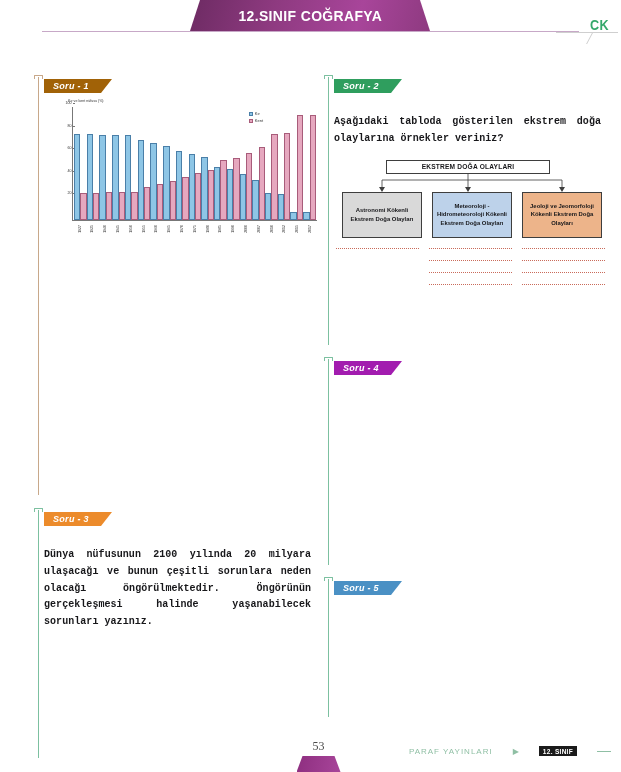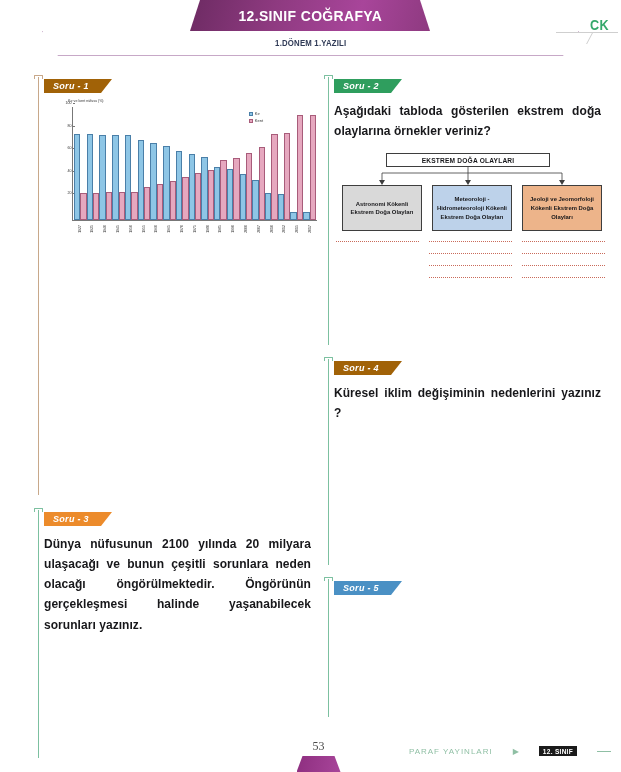--- a/index.html
+++ b/index.html
@@ -68,27 +68,27 @@
   .soru-tab{
     position:relative; display:inline-block; height:14px; min-width:68px;
     padding:0 20px 0 9px; line-height:14px;
     color:#fff; font-size:9px; font-weight:bold; font-style:italic;
     clip-path: polygon(0 0, 100% 0, calc(100% - 11px) 100%, 0 100%);
     letter-spacing:.3px;
   }
   .tab-red   { background:#a16207; }
   .tab-orange{ background:#ec8b2b; }
   .tab-green { background:#2f9e5e; }
-  .tab-pink  { background:#a16207; }
+  .tab-pink  { background:#a21caf; }
   .tab-blue  { background:#4a90c4; }
 
   .qtext{
-    margin-top:8px; padding-right:6px;
-    font-size:12px; line-height:1.68; color:#17171a; font-weight:bold;
-    text-align:justify; letter-spacing:.05px;
+    margin-top:21px; padding-right:6px;
+    font-size:10px; line-height:1.68; color:#17171a; font-weight:bold;
+    text-align:justify; letter-spacing:.05px;font-family:Liberation Mono, monospace;
   }
 
   
   .chart-wrap{ margin-top:6px; position:relative; width:275px; height:148px; }
   .chart-ytitle{
     position:absolute; left:24px; top:0px; font-size:3.6px; color:#333; white-space:nowrap;
   }
   .plot{
     position:absolute; left:28px; top:8px; right:2px; bottom:26px;
     border-left:1px solid #777; border-bottom:1px solid #777;
@@ -180,23 +180,20 @@
   .foot-line{ width:14px; height:1px; background:#8fbfa4; }
 </style>
 </head>
 <body>
 
 <div class="page">
 
   <div class="hdr-rule"></div>
   <div class="hdr-banner">
     <span class="hdr-banner-title">12.SINIF COĞRAFYA</span>
-  </div>
-  <div class="hdr-ribbon">
-    <span class="hdr-ribbon-txt">1.DÖNEM 1.YAZILI</span>
   </div>
   <div class="ck-logo">CK</div>
   <div class="ck-swoosh"></div>
 
   <div class="col col-left">
 
     <div class="qblock" style="height:425px;">
       <div class="rail" style="height:418px; background:#c8a88a;"></div>
       <div class="rail-cap" style="border-color:#c8a88a;"></div>
       <div class="soru-tab tab-red">Soru - 1</div>
@@ -410,21 +407,20 @@
             <div class="dotline"></div>
             <div class="dotline"></div>
           </div>
         </div>
     </div>
 
     <div class="qblock" style="margin-top:7px; height:213px;">
       <div class="rail" style="height:206px; background:#7cc0a0;"></div>
       <div class="rail-cap" style="border-color:#7cc0a0;"></div>
       <div class="soru-tab tab-pink">Soru - 4</div>
-      <div class="qtext">Küresel iklim değişiminin nedenlerini yazınız ?</div>
     </div>
 
     <div class="qblock" style="margin-top:7px; height:145px;">
       <div class="rail" style="height:138px; background:#7cc0a0;"></div>
       <div class="rail-cap" style="border-color:#7cc0a0;"></div>
       <div class="soru-tab tab-blue">Soru - 5</div>
     </div>
   </div>
 
   <div class="foot-pagewrap">

